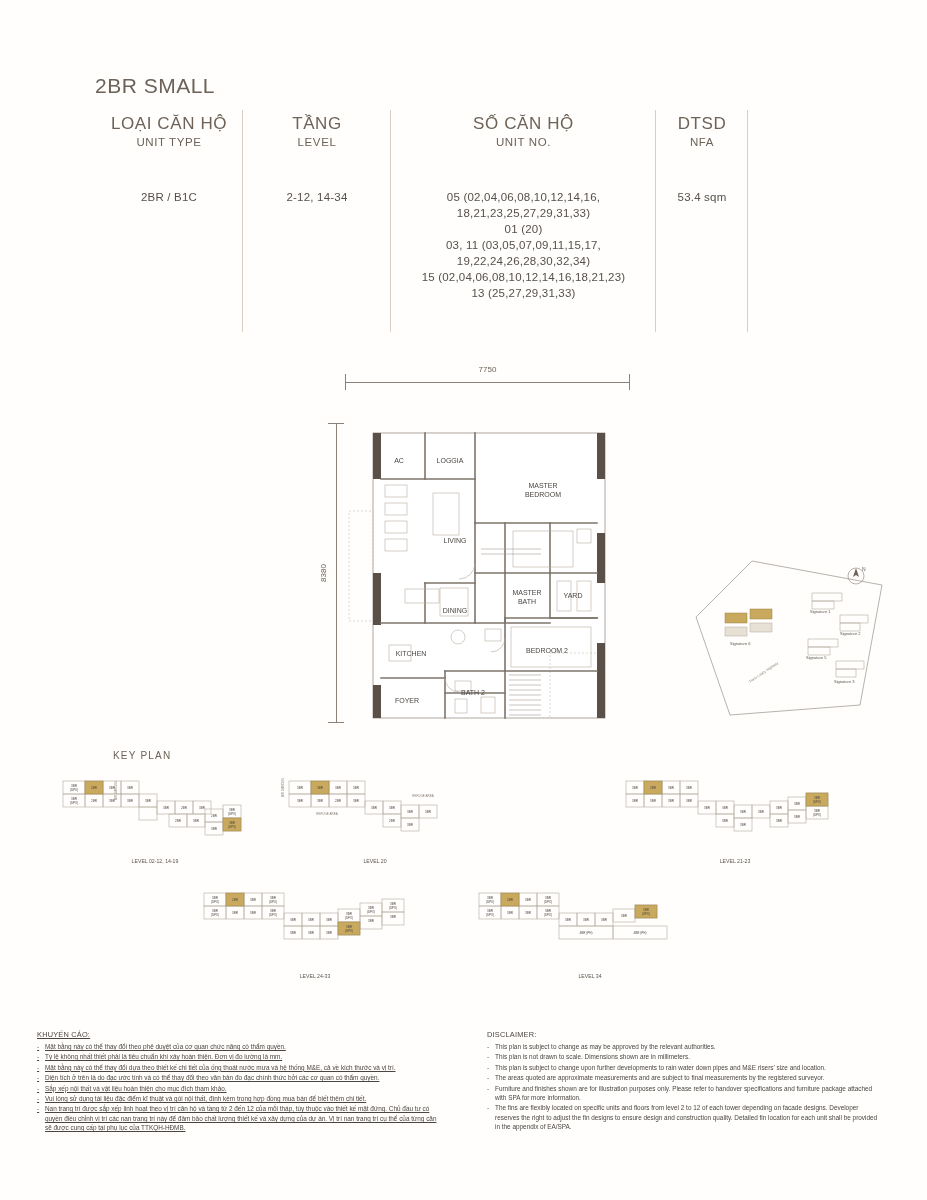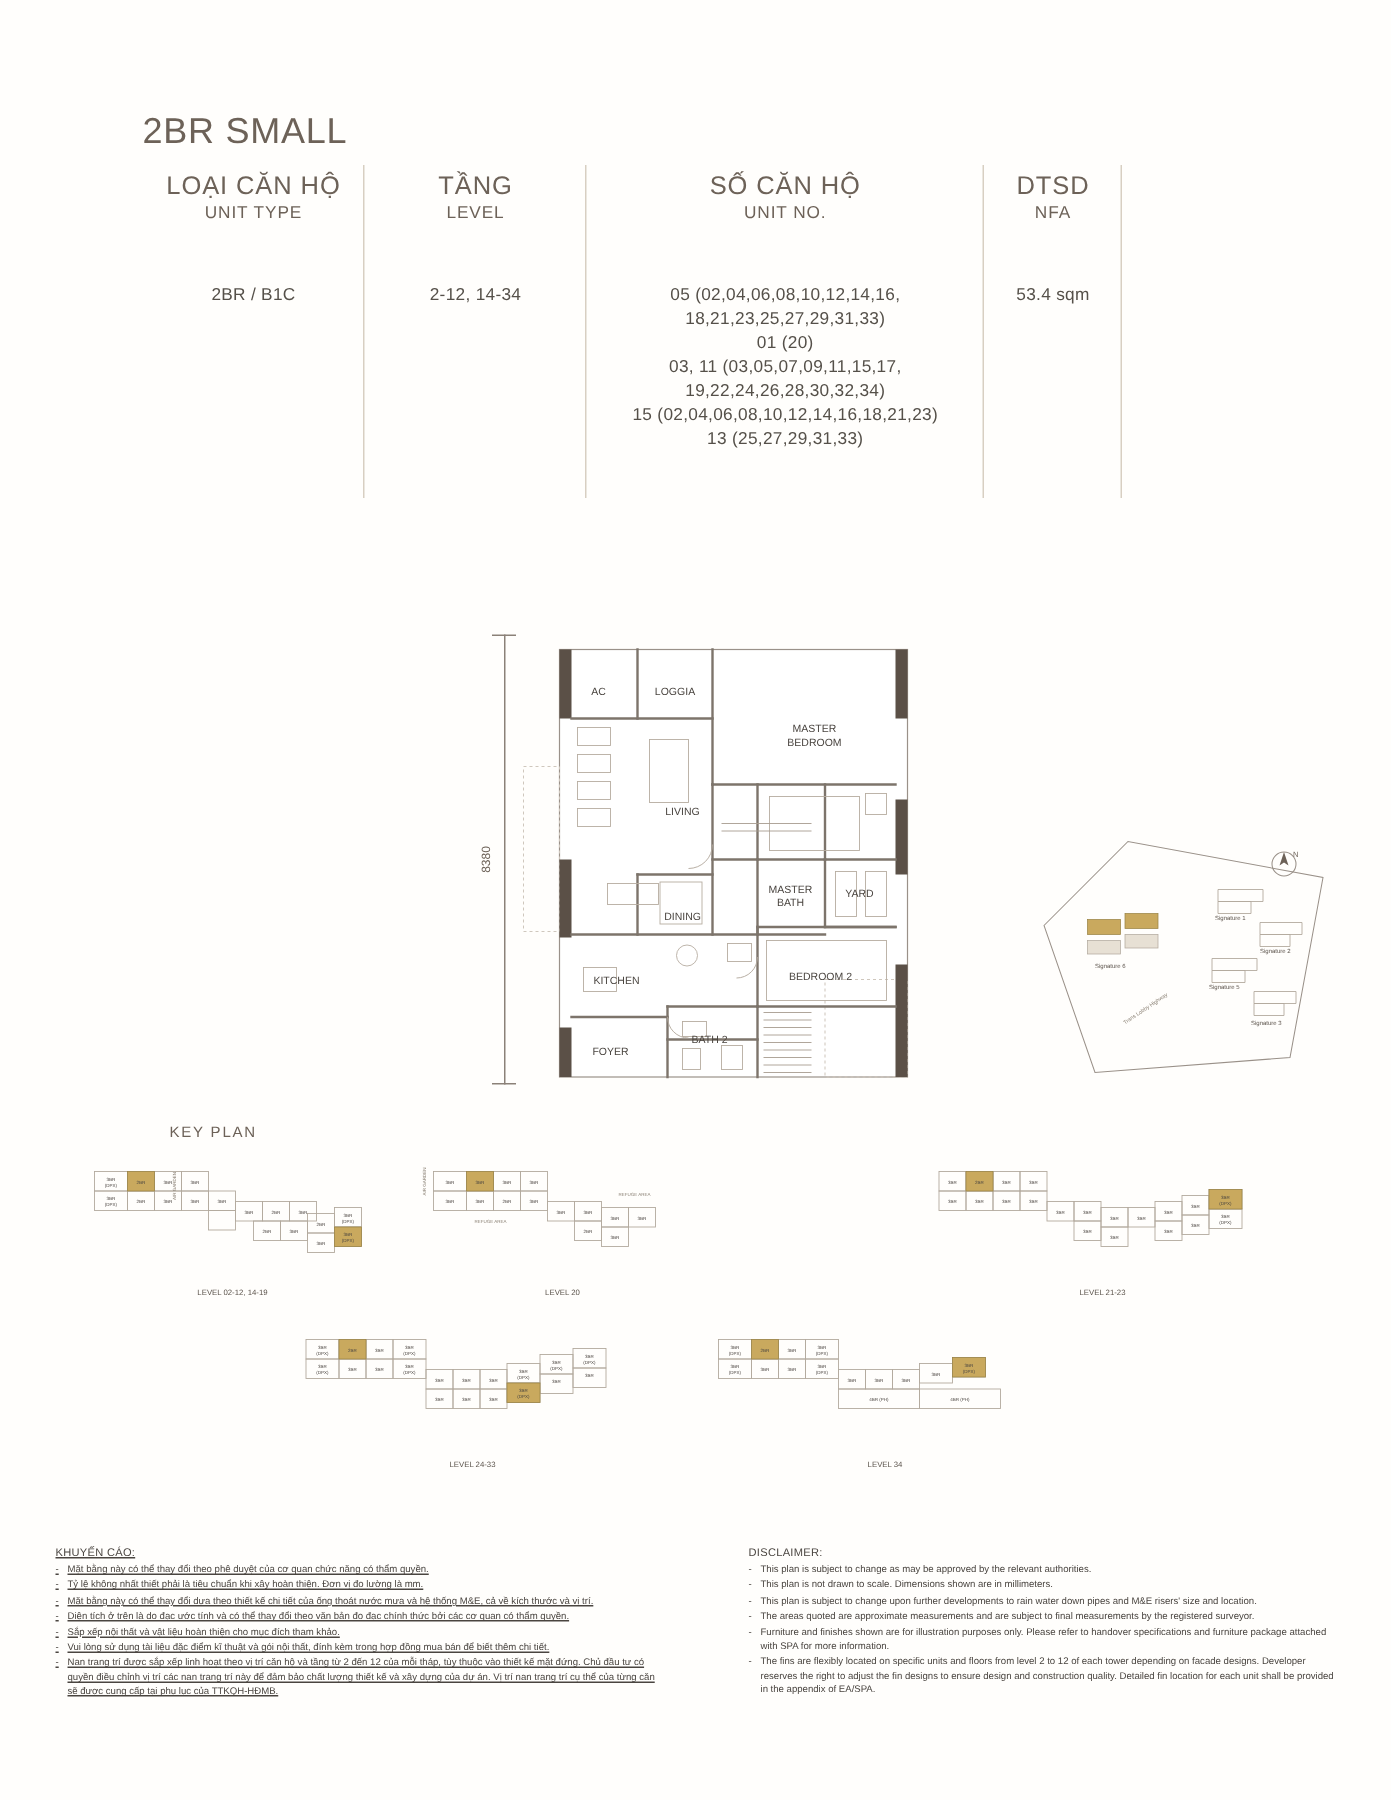--- a/index.html
+++ b/index.html
@@ -19,21 +19,21 @@
     position: absolute;
     inset: 0;
     background: #fffefc;
   }
 
   
   .title {
     position: absolute;
     left: 95px;
     top: 74px;
-    font-size: 24px;
+    font-size: 21px;
     letter-spacing: 0.5px;
     color: #6d6258;
     font-family: "Liberation Sans", sans-serif;
   }
 
   .spec-table {
     position: absolute;
     left: 95px;
     top: 110px;
     width: 745px;
@@ -207,21 +207,20 @@
     left: 37px;
     top: 1030px;
     width: 400px;
     text-decoration: underline;
   }
   .notes-right {
     position: absolute;
     left: 487px;
     top: 1030px;
     width: 395px;
-    margin-left: 12px;
   }
   .notes-title {
     font-size: 7.4px;
     color: #4a4540;
     margin-bottom: 3px;
     letter-spacing: 0.2px;
   }
   .note-item {
     display: flex;
     font-size: 6.4px;
@@ -275,20 +274,26 @@
         <div class="hdr-vn">DTSD</div>
         <div class="hdr-en">NFA</div>
         <div class="cell-val">
           <span class="ln">53.4 sqm</span>
         </div>
       </div>
     </div>
   </div>
 
   <div class="plan-wrap">
+    <div class="dim-top">
+      <div class="line"></div>
+      <div class="tick-l"></div>
+      <div class="tick-r"></div>
+      <div class="lbl">7750</div>
+    </div>
     <div class="dim-left">
       <div class="line"></div>
       <div class="tick-t"></div>
       <div class="tick-b"></div>
       <div class="lbl">8380</div>
     </div>
 
     <div class="plan-box">
       <svg class="plan-svg" width="285" height="300" viewBox="0 0 285 300" xmlns="http://www.w3.org/2000/svg">
         <g stroke="#8f867c" stroke-width="0.7" fill="none">

